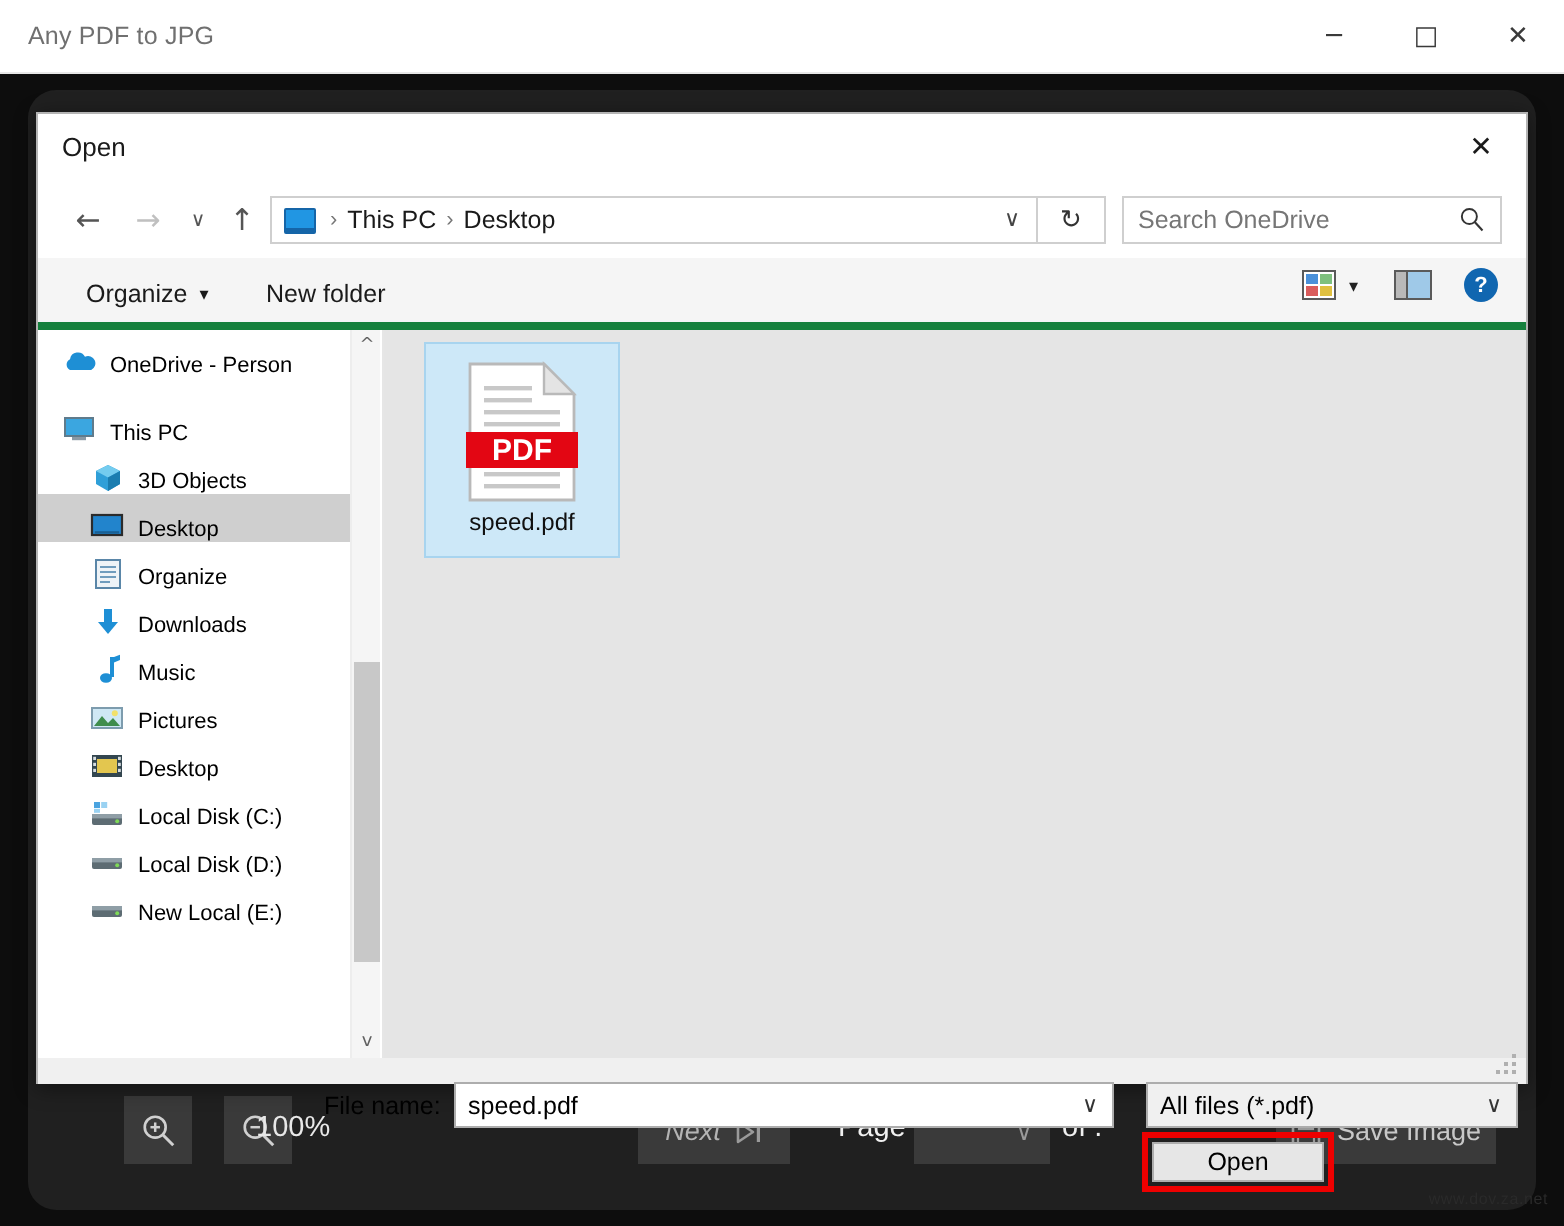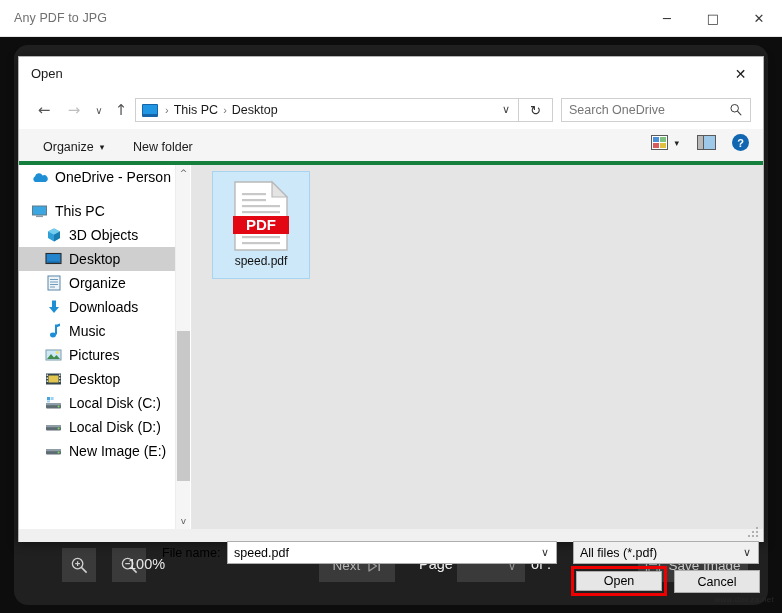--- a/index.html
+++ b/index.html
@@ -73,21 +73,21 @@
   }
   .zoom-in { left: 62px; }
   .zoom-out { left: 112px; }
   .zoom-glyph { position: relative; width: 19px; height: 19px; display:block; }
   .zoom-level {
     position: absolute; left: 128px; top: 556px;
     color: #e8e8e8; font-size: 14.5px;
     pointer-events: none;
   }
   .prev-btn { left: 239px; top: 549px; width: 76px; height: 33px; gap: 7px; }
-  .next-btn { left: 319px; top: 549px; width: 76px; height: 33px; gap: 7px; }
+  .next-btn { left: 319px; top: 549px; width: 76px; height: 33px; gap: 7px; font-style: italic; }
   .page-label {
     position: absolute; left: 419px; top: 556px;
     color: #f0f0f0; font-size: 14.5px;
   }
   .page-select {
     position: absolute; left: 457px; top: 549px;
     width: 68px; height: 33px;
     background: #3a3a3a;
     pointer-events: auto;
   }
@@ -250,23 +250,23 @@
   }
   .tree {
     position: absolute; left: 0; top: 0;
     width: 156px; height: 364px;
     background: #fff;
     overflow: hidden;
   }
   .tree-item {
     position: relative;
     height: 24px;
-    display: flex; align-items: center;
+    display: flex; align-items: flex-end;
     padding-left: 12px;
-    font-size: 14px; color: #000;
+    font-size: 11px; color: #000;
     white-space: nowrap;
   }
   .tree-item.indent1 { padding-left: 12px; }
   .tree-item.indent2 { padding-left: 26px; }
   .tree-item.selected { background: #cfcfcf; }
   .ti-ico {
     width: 17px; height: 17px; margin-right: 7px;
     flex: 0 0 auto;
     display: flex; align-items: center; justify-content: center;
   }
@@ -634,21 +634,21 @@
       </div>
 
       <div class="tree-item indent2">
         <span class="ti-ico">
           <svg width="17" height="14" viewBox="0 0 17 14">
             <rect x="1" y="5" width="15" height="5.5" rx="1" fill="#5d6c73"></rect>
             <rect x="1" y="5" width="15" height="2.2" fill="#8f9ea6"></rect>
             <circle cx="13.6" cy="8.6" r="1" fill="#7ed957"></circle>
           </svg>
         </span>
-        <span>New Image (E:)</span>
+        <span>New Local (E:)</span>
       </div>
     </div>
 
     <div class="tree-sb">
       <div class="sb-arrow sb-up">^</div>
       <div class="sb-thumb"></div>
       <div class="sb-arrow sb-down">v</div>
     </div>
 
     <div class="files">
@@ -683,21 +683,20 @@
     <span class="fname-chev">∨</span>
   </div>
 
   <div class="filter-sel">
     <span class="filter-val">All files (*.pdf)</span>
     <span class="filter-chev">∨</span>
   </div>
 
   <div class="open-highlight"></div>
   <div class="open-btn">Open</div>
-  <div class="cancel-btn">Cancel</div>
 
   <div class="grip">
     <i style="left:8px;top:0"></i>
     <i style="left:4px;top:4px"></i>
       <i style="left:8px;top:4px"></i>
     <i style="left:0;top:8px"></i>
       <i style="left:4px;top:8px"></i>
       <i style="left:8px;top:8px"></i>
   </div>
 </div>

